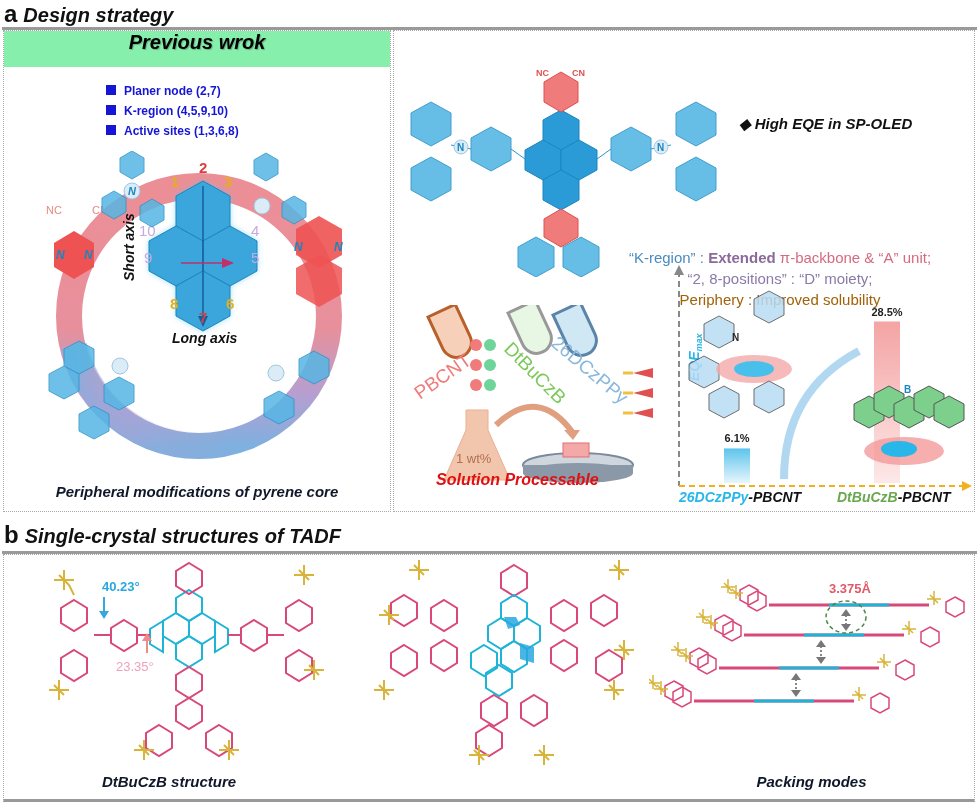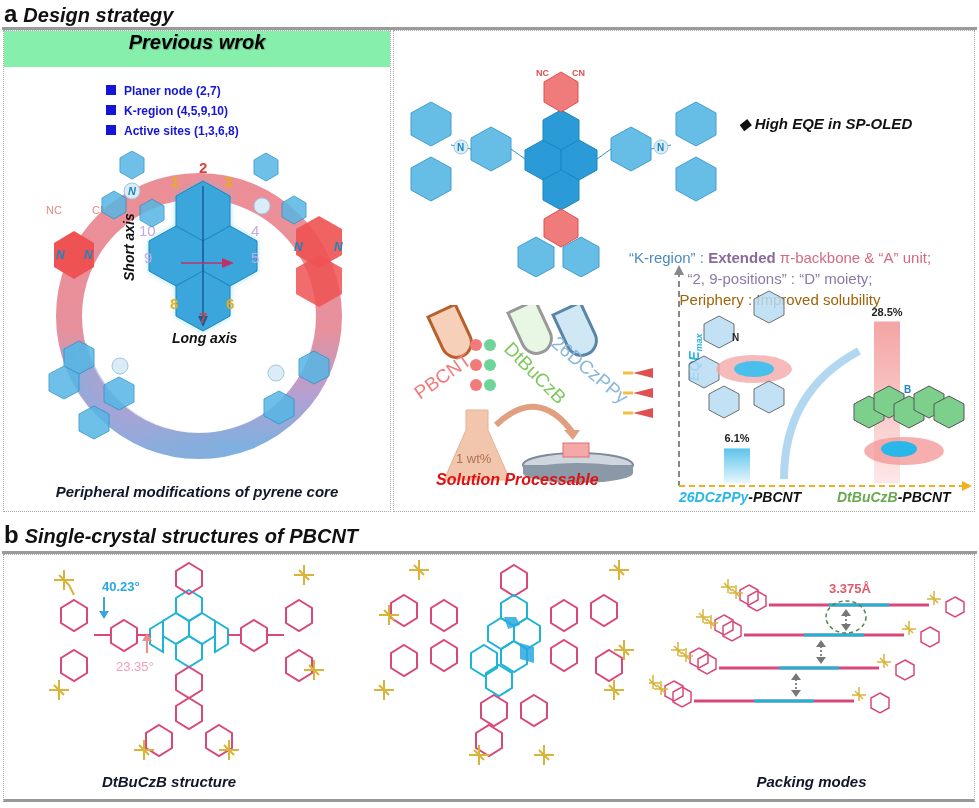--- a/index.html
+++ b/index.html
@@ -158,21 +158,21 @@
     <text x="140" y="0" dy="9" font-size="9" fill="#e05050" font-weight="bold">NC</text>
     <text x="176" y="0" dy="9" font-size="9" fill="#e05050" font-weight="bold">CN</text>
   </svg>
 
   <div class="abs feat" style="left:345px;top:82px;">
     <div>◆ <span>High EQE in SP-OLED</span></div>
   </div>
 
   <div class="abs grad-text" style="left:190px;width:392px;top:216px;">
     <div><span style="color:#4a8bc0;">“K-region” : </span><b style="color:#8a6a9a;">Extended</b><span style="color:#d66a80;"> π-backbone &amp; “A” unit;</span></div>
-    <div style="color:#8a7aa8;">“2, 9-positions” : “D” moiety;</div>
+    <div style="color:#8a7aa8;">“2, 8-positions” : “D” moiety;</div>
     <div style="color:#a16207;">Periphery : Improved solubility</div>
   </div>
 
   <svg class="abs" style="left:4px;top:274px;" width="300" height="205" viewBox="0 0 300 205">
     <g transform="translate(30,12) rotate(-25)">
       <path d="M0 0 L30 0 L30 35 A15 15 0 0 1 0 35 Z" fill="#f6d0b8" stroke="#b85f2a" stroke-width="3"></path>
     </g>
     <g transform="translate(110,8) rotate(-25)">
       <path d="M0 0 L30 0 L30 35 A15 15 0 0 1 0 35 Z" fill="#e8f6e4" stroke="#999" stroke-width="3"></path>
     </g>
@@ -260,21 +260,21 @@
   </svg>
   <div class="abs" style="left:285px;top:458px;font-style:italic;font-weight:bold;font-size:14px;">
     <span style="color:#29b6e8;">26DCzPPy</span><span style="color:#111;">-PBCNT</span>
   </div>
   <div class="abs" style="left:443px;top:458px;font-style:italic;font-weight:bold;font-size:14px;">
     <span style="color:#6aa84f;">DtBuCzB</span><span style="color:#111;">-PBCNT</span>
   </div>
 </div>
 
 <div class="abs sec-title" style="left:4px;top:521px;">
-  <span class="sec-letter">b</span><span>Single-crystal structures of PBCNT</span>
+  <span class="sec-letter">b</span><span>Single-crystal structures of TADF</span>
 </div>
 <div class="abs rule" style="left:2px;top:551px;width:975px;"></div>
 <div class="abs panel" style="left:3px;top:554px;width:972px;height:248px;border-bottom:3px solid #999;">
 
   <svg class="abs" style="left:0;top:0;" width="330" height="215" viewBox="0 0 330 215">
     <g fill="none" stroke-width="2">
       <g stroke="#1eb4d8">
         <polygon points="185,35 198,43 198,58 185,66 172,58 172,43"></polygon>
         <polygon points="172,58 185,66 185,81 172,89 159,81 159,66"></polygon>
         <polygon points="198,58 211,66 211,81 198,89 185,81 185,66"></polygon>

